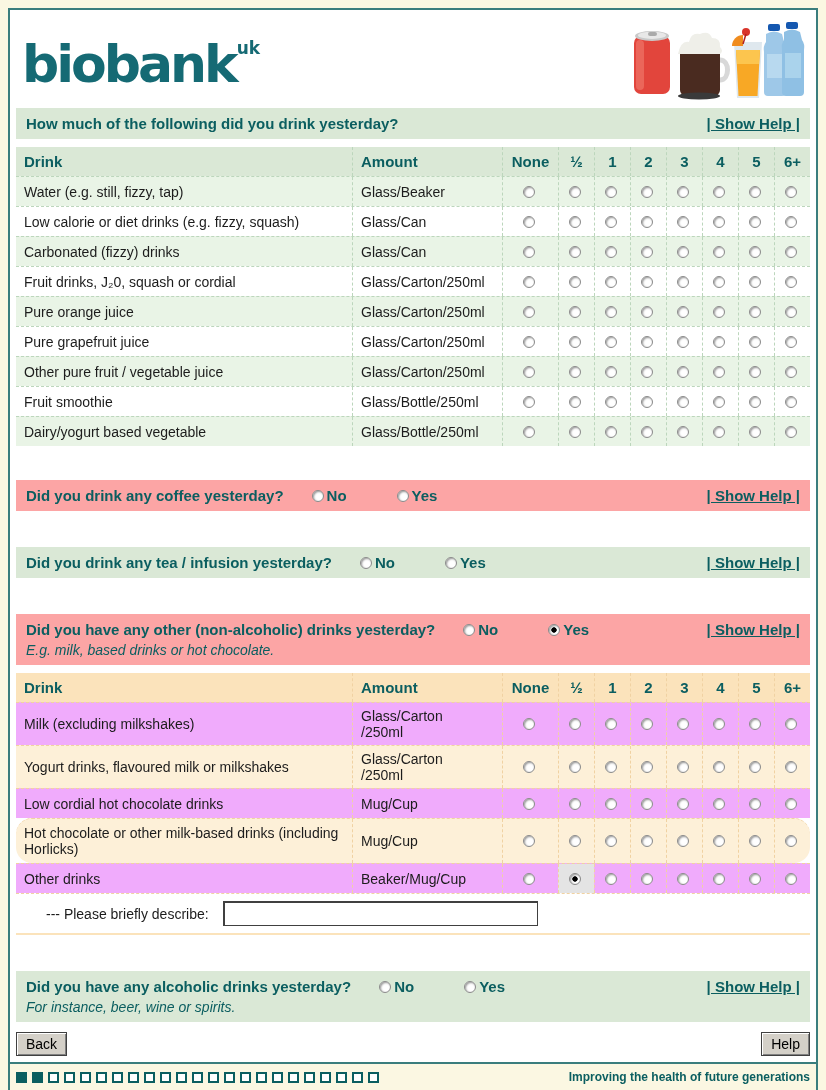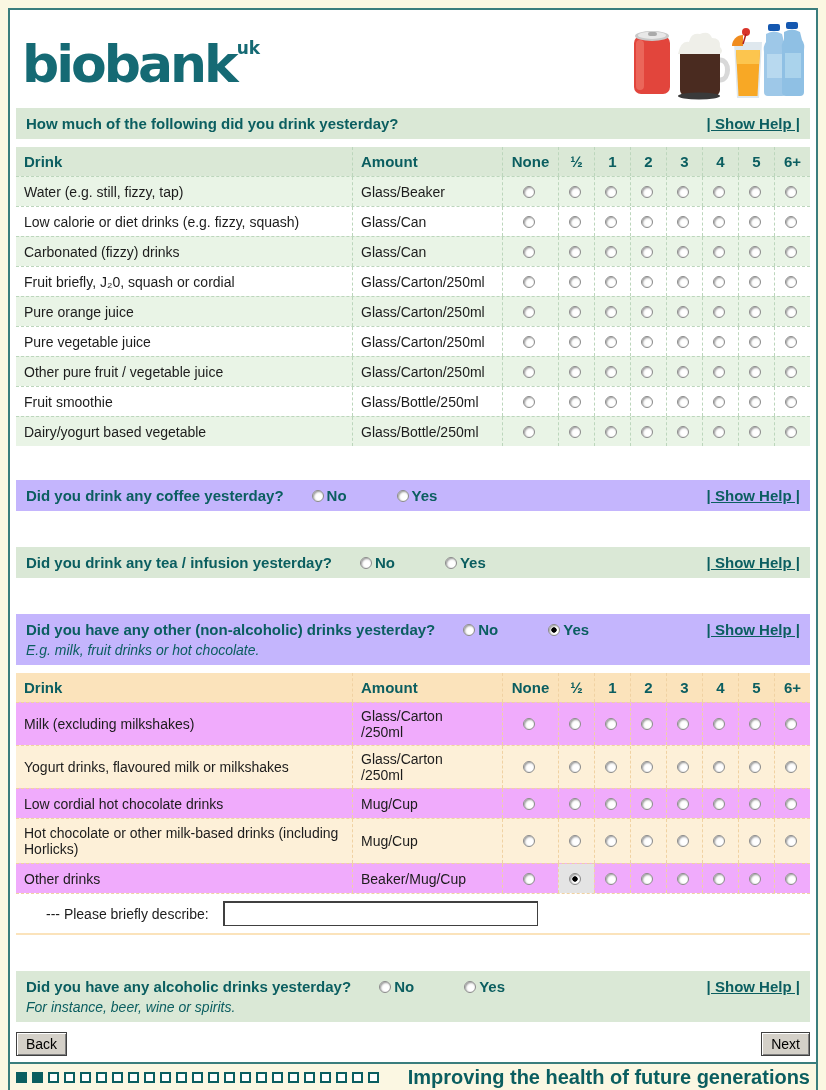--- a/index.html
+++ b/index.html
@@ -19,21 +19,21 @@
     display:flex;flex-direction:column;
   }
   
   .hdr{height:84px;display:flex;justify-content:space-between;align-items:flex-start;padding:2px 2px 0 6px;}
   .logo{color:#156a74;font-weight:bold;font-size:52px;line-height:64px;letter-spacing:-3px;font-family:"DejaVu Sans",sans-serif;}
   .logo sup{font-size:17px;letter-spacing:0;vertical-align:28px;margin-left:1px;}
   .drinks-img{margin-top:4px;margin-right:2px;}
   
   .qbar{display:grid;grid-template-columns:1fr auto;align-items:center;padding:7px 10px;margin-top:8px;}
   .qbar.green{background:#dae8d6;}
-  .qbar.orange{background:#c4b5fd;}
+  .qbar.orange{background:#fca5a5;}
   .qtitle-row{display:flex;align-items:center;}
   .qtitle{color:#0b5e60;font-weight:bold;font-size:15px;}
   .qsub{color:#0b5e60;font-style:italic;font-size:14px;margin-top:4px;}
   .yesno{display:flex;align-items:center;margin-left:28px;gap:16px;}
   .yesno label{color:#0b5e60;font-weight:bold;font-size:15px;margin-right:34px;display:flex;align-items:center;}
   .help{color:#0b5e60;font-weight:bold;font-size:15px;text-decoration:underline;white-space:nowrap;align-self:start;cursor:pointer;}
   .qbar.oneline .help{align-self:center;}
   
   input[type=radio]{
     -webkit-appearance:none;appearance:none;
@@ -57,21 +57,21 @@
   .ccell.sel{background:#e4e4e4;}
   .trow + .trow{border-top:1px dashed var(--ln);}
   .thead .dcell,.thead .acell,.thead .ccell{color:#0b5e60;font-weight:bold;font-size:15px;}
   .t1 .thead{background:#dae8d6;min-height:34px;}
   .t2 .thead{background:#fbe3bb;min-height:34px;}
   .t1 .trow{min-height:29px;}
   .t1 .trow:nth-child(odd):not(.thead){background:#fff;}
   .t1 .trow:nth-child(even){background:#e9f4e6;}
   .t2 .trow{min-height:29px;}
   .t2 .r1,.t2 .r2{min-height:42px;}
-  .t2 .r4{min-height:44px;}
+  .t2 .r4{min-height:44px;border-radius:16px;}
   .t2 .r2,.t2 .r4{background:#fdf0d8;}
   .t2 .r1,.t2 .r3,.t2 .r5{background:#f0abfc;}
   .describe-row{border-top:1px dashed #f0d2a2;border-bottom:2px solid #fbe3bb;display:flex;align-items:center;padding:7px 0 7px 30px;background:#fff;}
   .describe-row span{font-size:14px;color:#1c1c1c;}
   .describe-row input[type=text]{
     margin-left:14px;width:306px;height:20px;
     border:1px solid #404040;border-top:2px solid #404040;border-left:2px solid #404040;
     background:#fff;font-size:13px;padding:1px 3px;
   }
   
@@ -86,21 +86,21 @@
   .footer{
     margin:auto -6px 0 -6px;
     background:#fbf7e2;border-top:2px solid #3a7d7d;
     height:22px;display:flex;align-items:center;justify-content:space-between;
     padding:2px 6px 2px 6px;
   }
   .dots{display:flex;align-items:center;gap:5px;}
   .dot{width:11px;height:11px;box-sizing:border-box;}
   .dot.filled{background:#0b5e60;}
   .dot.hollow{border:2px solid #0b5e60;background:#fff;}
-  .tagline{color:#0b5e60;font-weight:bold;font-size:20px;}
+  .tagline{color:#0b5e60;font-weight:bold;font-size:12px;}
   .spacer8{height:26px;}
   .spacer-c{height:28px;}
 </style>
 </head>
 <body>
 
 <div class="page">
 
   <div class="hdr">
     <div class="logo"><span>biobank</span><sup>uk</sup></div>
@@ -241,21 +241,21 @@
         </div>
         <div class="ccell">
           <input type="radio" name="t1r2" style="">
         </div>
         <div class="ccell">
           <input type="radio" name="t1r2" style="">
         </div>
         <div style="display:contents"></div>
     </div>
     <div class="trow">
-      <div class="dcell">Fruit briefly, J₂0, squash or cordial</div>
+      <div class="dcell">Fruit drinks, J₂0, squash or cordial</div>
       <div class="acell">Glass/Carton/250ml</div>
       <div class="ccell">
           <input type="radio" name="t1r3" style="">
         </div>
         <div class="ccell">
           <input type="radio" name="t1r3" style="">
         </div>
         <div class="ccell">
           <input type="radio" name="t1r3" style="">
         </div>
@@ -299,21 +299,21 @@
         </div>
         <div class="ccell">
           <input type="radio" name="t1r4" style="">
         </div>
         <div class="ccell">
           <input type="radio" name="t1r4" style="">
         </div>
         <div style="display:contents"></div>
     </div>
     <div class="trow">
-      <div class="dcell">Pure vegetable juice</div>
+      <div class="dcell">Pure grapefruit juice</div>
       <div class="acell">Glass/Carton/250ml</div>
       <div class="ccell">
           <input type="radio" name="t1r5" style="">
         </div>
         <div class="ccell">
           <input type="radio" name="t1r5" style="">
         </div>
         <div class="ccell">
           <input type="radio" name="t1r5" style="">
         </div>
@@ -471,21 +471,21 @@
           <label>
               <input type="radio" name="other" style="">
               <span>No</span>
             </label>
           <label>
               <input type="radio" name="other" checked="" style="">
               <span>Yes</span>
             </label>
         </div>
       </div>
-      <div class="qsub">E.g. milk, fruit drinks or hot chocolate.</div>
+      <div class="qsub">E.g. milk, based drinks or hot chocolate.</div>
     </div>
     <div class="help">| Show Help |</div>
   </div>
 
   <div class="tbl t2">
     <div class="trow thead">
       <div class="dcell">Drink</div>
       <div class="acell">Amount</div>
       <div class="ccell">None</div>
         <div class="ccell">½</div>
@@ -667,21 +667,21 @@
             </label>
         </div>
       </div>
       <div class="qsub">For instance, beer, wine or spirits.</div>
     </div>
     <div class="help">| Show Help |</div>
   </div>
 
   <div class="nav">
     <button class="btn">Back</button>
-    <button class="btn">Next</button>
+    <button class="btn">Help</button>
   </div>
 
   <div class="footer">
     <div class="dots">
         <div class="dot filled"></div>
         <div class="dot filled"></div>
         <div class="dot hollow"></div>
         <div class="dot hollow"></div>
         <div class="dot hollow"></div>
         <div class="dot hollow"></div>

